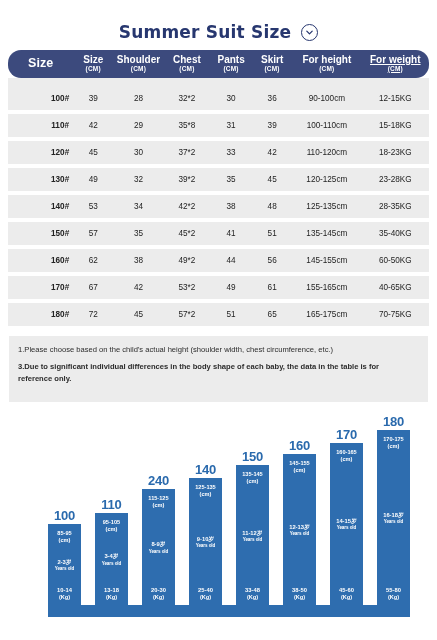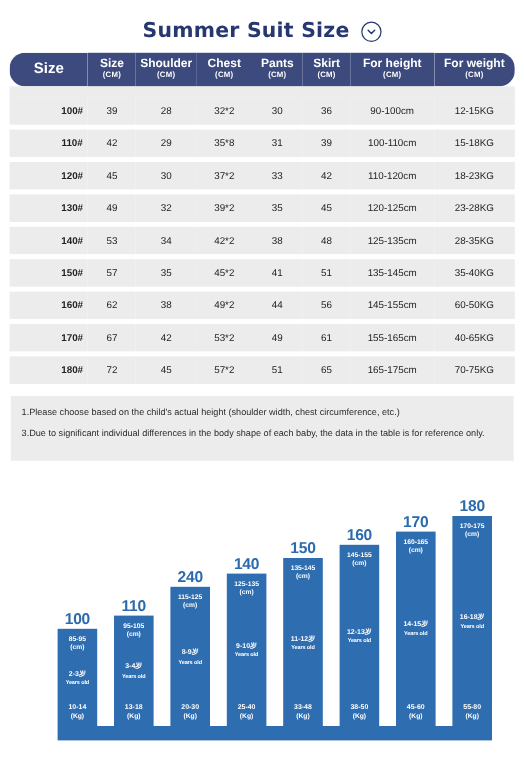--- a/index.html
+++ b/index.html
@@ -7,21 +7,21 @@
     width:437px;height:640px;
     background:#ffffff;
     font-family:"Liberation Sans","DejaVu Sans",sans-serif;
     position:relative;overflow:hidden;
     -webkit-font-smoothing:antialiased;
   }
 
   
   .title-bar{
     height:36px;display:flex;align-items:center;justify-content:center;gap:10px;
-    padding-top:8px;
+    padding-top:14px;
   }
   .title-text{
     font-size:17px;font-weight:bold;color:#27376f;letter-spacing:.2px;
     font-family:"DejaVu Sans","Liberation Sans",sans-serif;
   }
   .title-icon{
     width:15px;height:15px;border:1.6px solid #27376f;border-radius:50%;
     display:inline-flex;align-items:center;justify-content:center;flex:none;
   }
   .title-icon svg{display:block;}
@@ -31,21 +31,21 @@
   table.size-table{
     width:100%;border-collapse:separate;border-spacing:0;
     table-layout:fixed;
   }
   thead tr{background:#3c4a7d;}
   thead th{
     color:#ffffff;text-align:center;vertical-align:middle;
     padding:5px 0 6px 0;line-height:1.05;font-weight:bold;
   }
   thead th:first-child{border-top-left-radius:13px;border-bottom-left-radius:13px;text-align:center;}
-  thead th:last-child{border-top-right-radius:13px;border-bottom-right-radius:13px;}
+  thead th:last-child{border-top-right-radius:13px;border-bottom-right-radius:13px;text-decoration:underline;}
   .th-main{font-size:10px;display:block;}
   .th-main.big{font-size:12.5px;}
   .th-sub{font-size:6.5px;display:block;font-weight:bold;letter-spacing:.2px;}
 
   tbody td{
     text-align:center;font-size:8.2px;color:#232323;
     padding:5px 0 5px 0;height:13px;
   }
   tbody td.size-col{font-weight:bold;font-size:8.2px;padding-left:39px;}
   tr.spacer td{height:9px;padding:0;}
@@ -62,21 +62,21 @@
   col.c6{width:16.5%}
   col.c7{width:16%}
 
   
   .notes{
     margin:10px 9px 0 9px;background:#ececec;padding:8px 17px 9px 9px;
   }
   .notes p{
     margin:0 0 5px 0;font-size:7.6px;color:#2c2c2c;line-height:1.55;
   }
-  .notes p:last-child{margin-bottom:8px;}
+  .notes p:last-child{margin-bottom:8px;font-weight:bold;}
 
   
   .chart{
     position:absolute;left:0;right:0;bottom:0;height:235px;
   }
   .bars{
     position:absolute;left:48px;right:27px;bottom:35px;top:10px;
     display:flex;align-items:flex-end;justify-content:space-between;
   }
   .bar-col{

